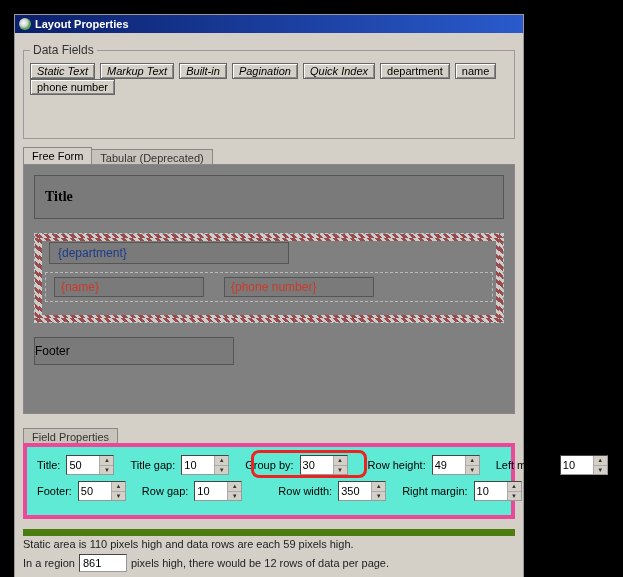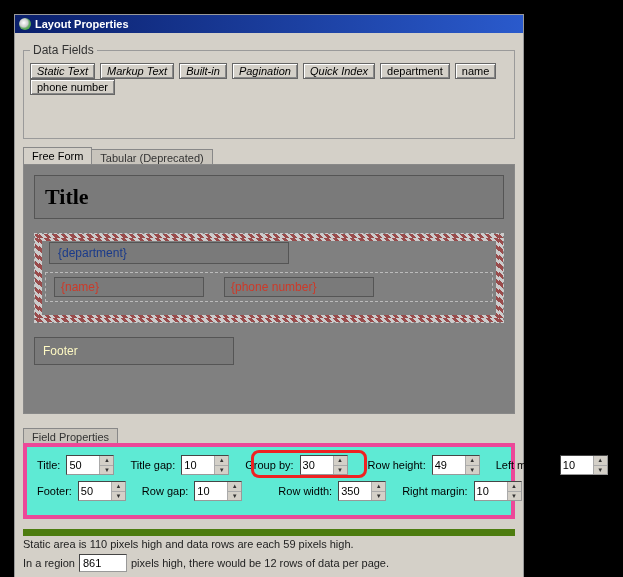--- a/index.html
+++ b/index.html
@@ -95,21 +95,21 @@
   .title-band {
     background: #7A7A7A;
     border: 1px solid #555;
     height: 44px;
     display: flex;
     align-items: center;
     padding-left: 10px;
   }
   .title-band span {
     font-family: "Times New Roman", serif;
-    font-size: 22px;
+    font-size: 14px;
     font-weight: bold;
     color: #000;
   }
   .group-box {
     margin-top: 14px;
     border: 1px dashed #ccc;
     background: #808080;
     position: relative;
     height: 90px;
     padding: 4px;
@@ -156,22 +156,21 @@
     padding-left: 6px;
     font-size: 12px;
     line-height: 18px;
   }
   .footer-box {
     margin-top: 14px;
     border: 1px solid #555;
     background: #7A7A7A;
     width: 200px;
     height: 28px;
-    padding-left: 8px;
-    color: #fef9c3;
+    color: #000000;
     font-size: 12px;
     line-height: 26px;
   }
 
   .dim-tabs { display:flex; margin-top: 12px; }
   .dim-panel {
     border: 4px solid #ec4899;
     background: #5eead4;
     padding: 8px 10px;
   }

